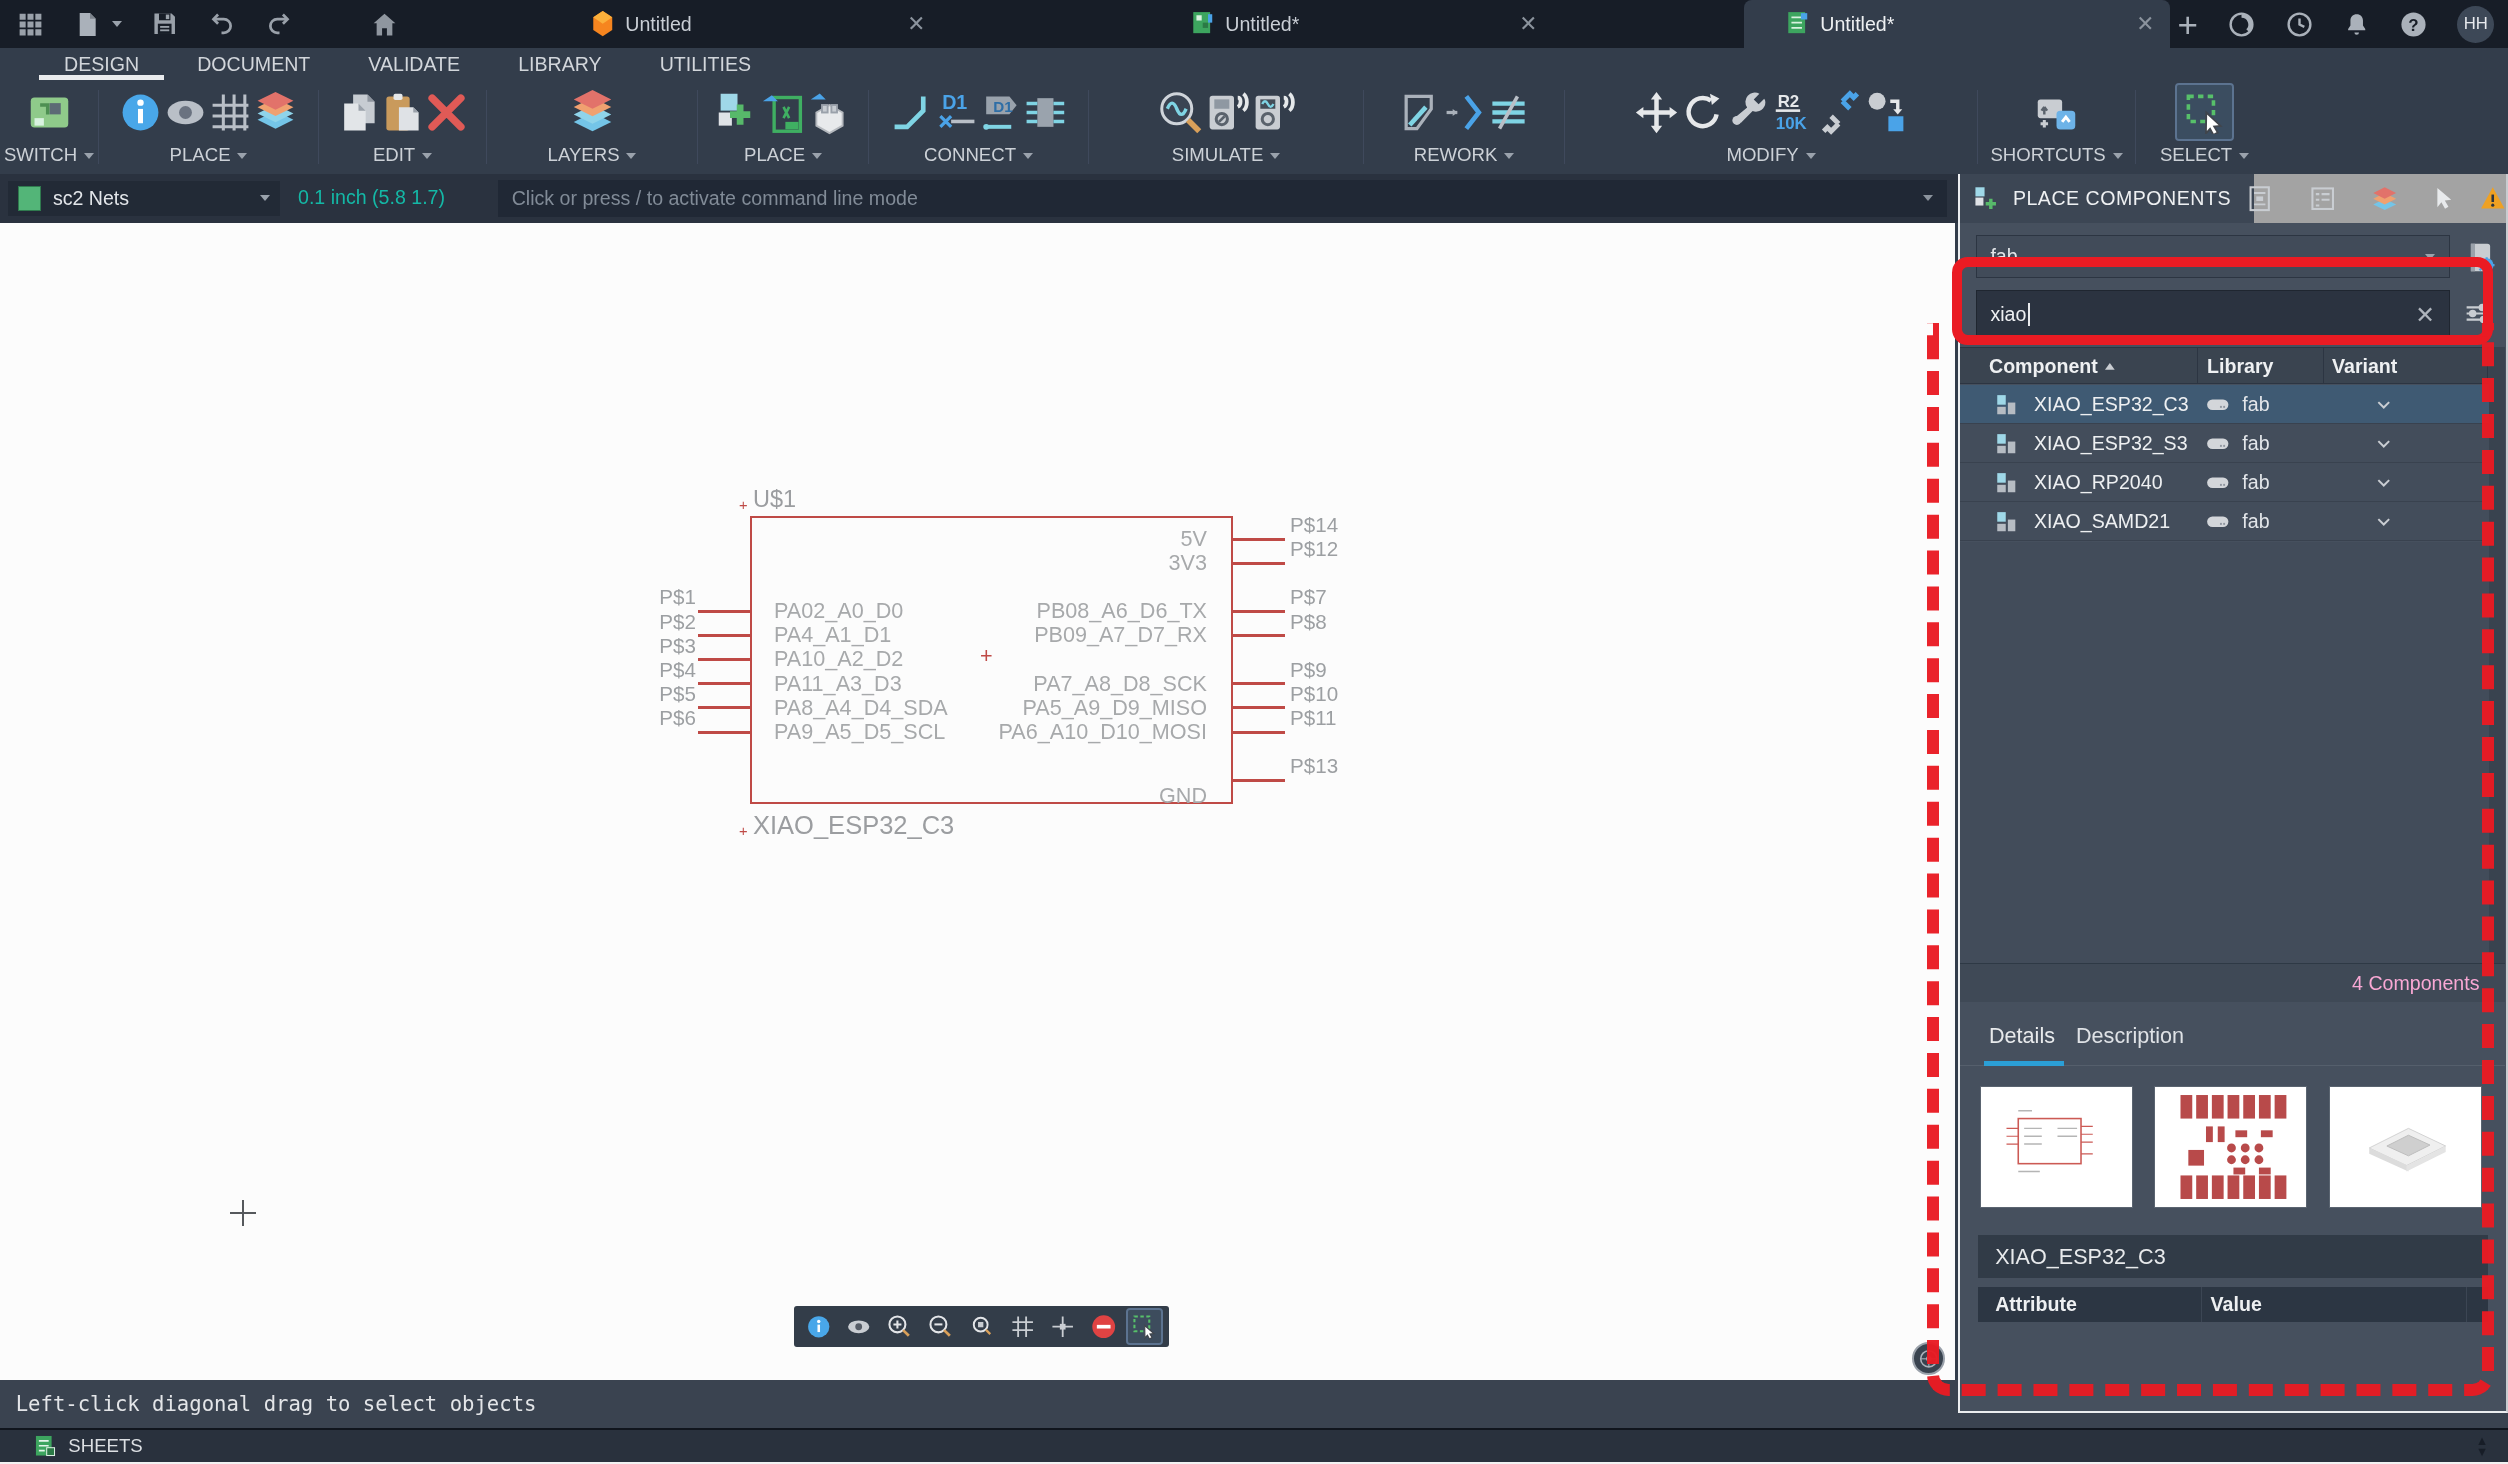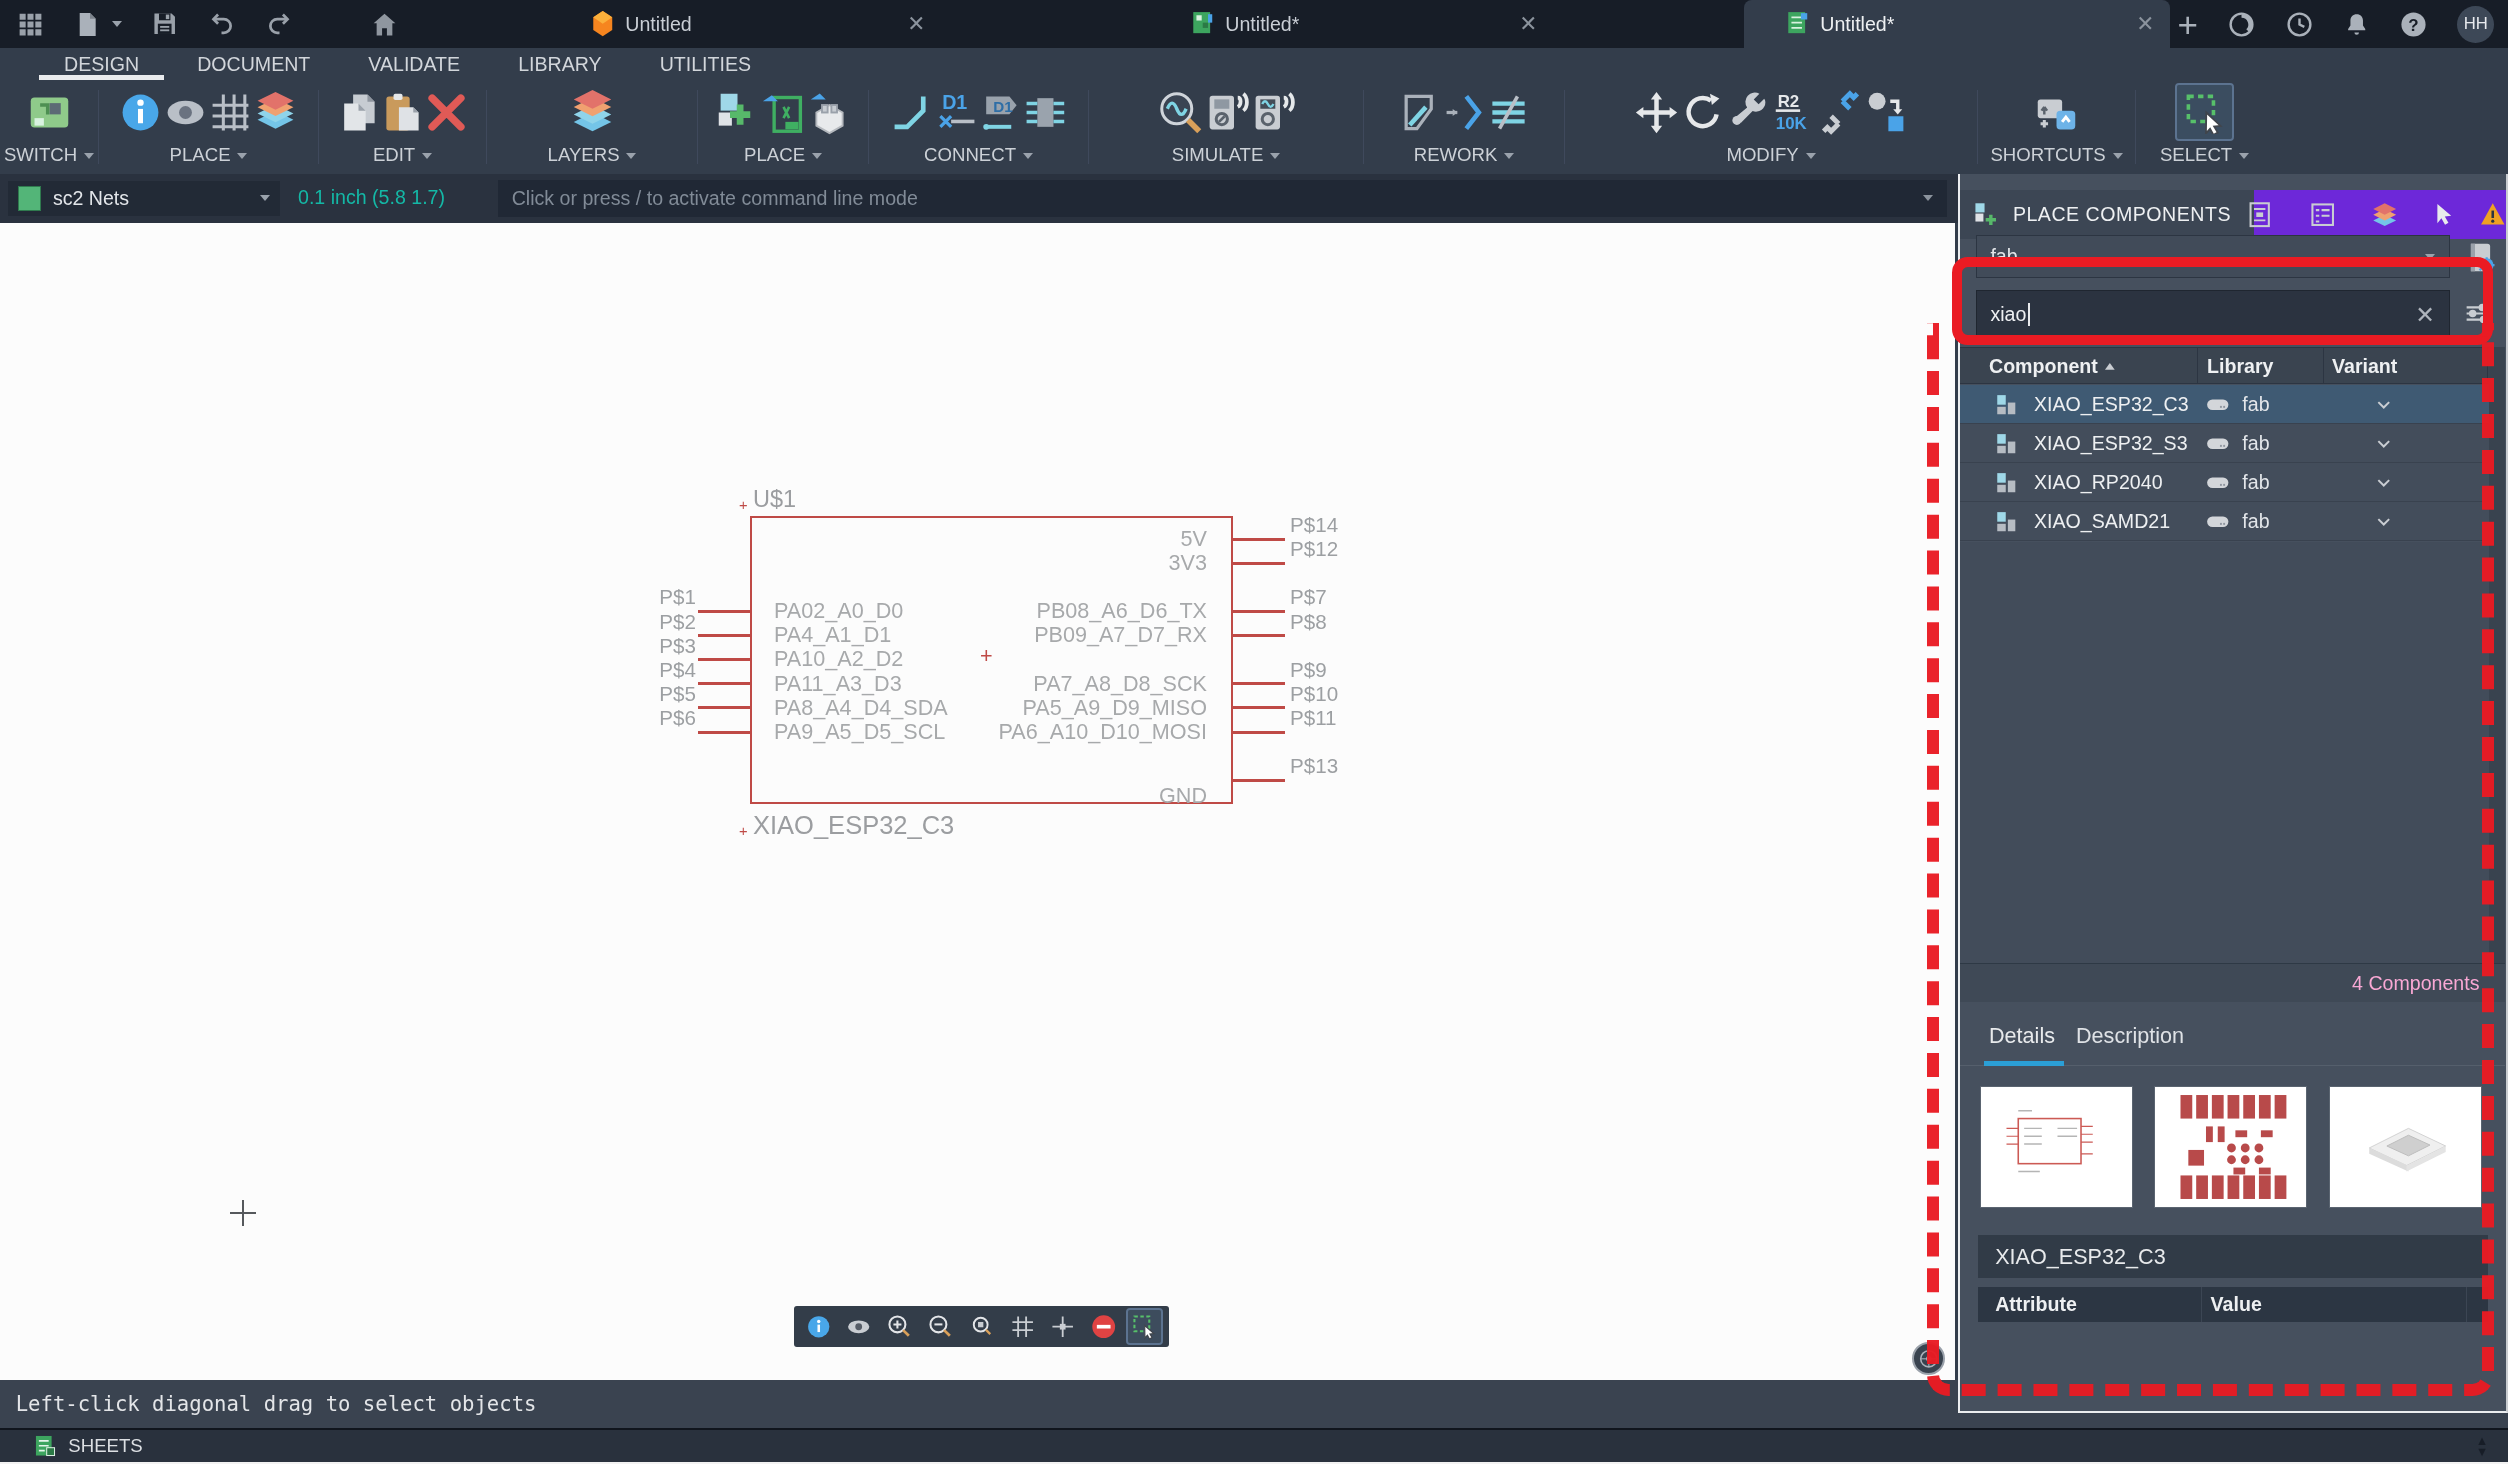--- a/index.html
+++ b/index.html
@@ -53,21 +53,21 @@
   #xhair-v{position:absolute;left:242px;top:977px;width:2px;height:25.5px;background:#55585c}
   #xhair-h{position:absolute;left:230px;top:989px;width:25.5px;height:2px;background:#55585c}
   
   #statusbar{position:absolute;left:0;top:1380px;width:2508px;height:48px;background:#3a4350}
   #status-hint{position:absolute;left:15.7px;top:11.8px;font-family:"DejaVu Sans Mono",monospace;font-size:20.6px;color:#e3e5e8}
   #sheetsbar{position:absolute;left:0;top:1428px;width:2508px;height:36px;background:#29313d;border-top:2px solid #10151d;border-bottom:2.9px solid #f2f2f2;display:flex;align-items:center}
   #sheets-label{font-size:18.6px;color:#dcdfe3;margin-left:11.8px}
   #panel-updown{position:absolute;right:19.6px;top:5.9px;color:#171d27;font-size:12.7px;line-height:10.8px;text-align:center}
   
   #rpanel{position:absolute;left:1958px;top:174px;width:550px;height:1239px;background:#46505e;border-left:2.9px solid #eceef0;border-right:2px solid #c9ccd0;border-bottom:2.9px solid #eceef0;z-index:5}
-  #rp-header{position:absolute;left:0;top:16px;width:100%;height:49px;background:#6d28d9;display:flex;align-items:flex-start}
+  #rp-header{position:absolute;left:0;top:0;width:100%;height:49px;background:#a3a3a3;display:flex;align-items:flex-start}
   #rp-tab{width:294px;height:49px;background:#3c4654;display:flex;align-items:center;padding-left:11.8px;gap:13.7px}
   #rp-tab span{font-size:19.6px;color:#eef0f2;letter-spacing:0.5px}
   .rp-hicon{position:absolute;top:10.8px;width:27.4px;height:27.4px;cursor:pointer}
   #rp-fab{position:absolute;left:15.7px;top:61px;width:474px;height:43px;background:#414b59;border:1px solid #2c3542;display:flex;align-items:center;padding:0 13.7px;cursor:pointer}
   #rp-fab span{font-size:19.6px;color:#e3e6ea}
   #lib-settings{position:absolute;left:504px;top:67px;cursor:pointer}
   #rp-search{position:absolute;left:15.7px;top:116px;width:474px;height:49px;background:#2b3340;border:1px solid #1f2630;display:flex;align-items:center;padding:0 13.7px}
   #search-text{font-size:19.6px;color:#eef0f2}
   #search-cursor{width:2px;height:23.5px;background:#e8eaec;margin-left:2px}
   #search-clear{margin-left:auto;color:#aeb4bc;font-size:23.5px;cursor:pointer}

